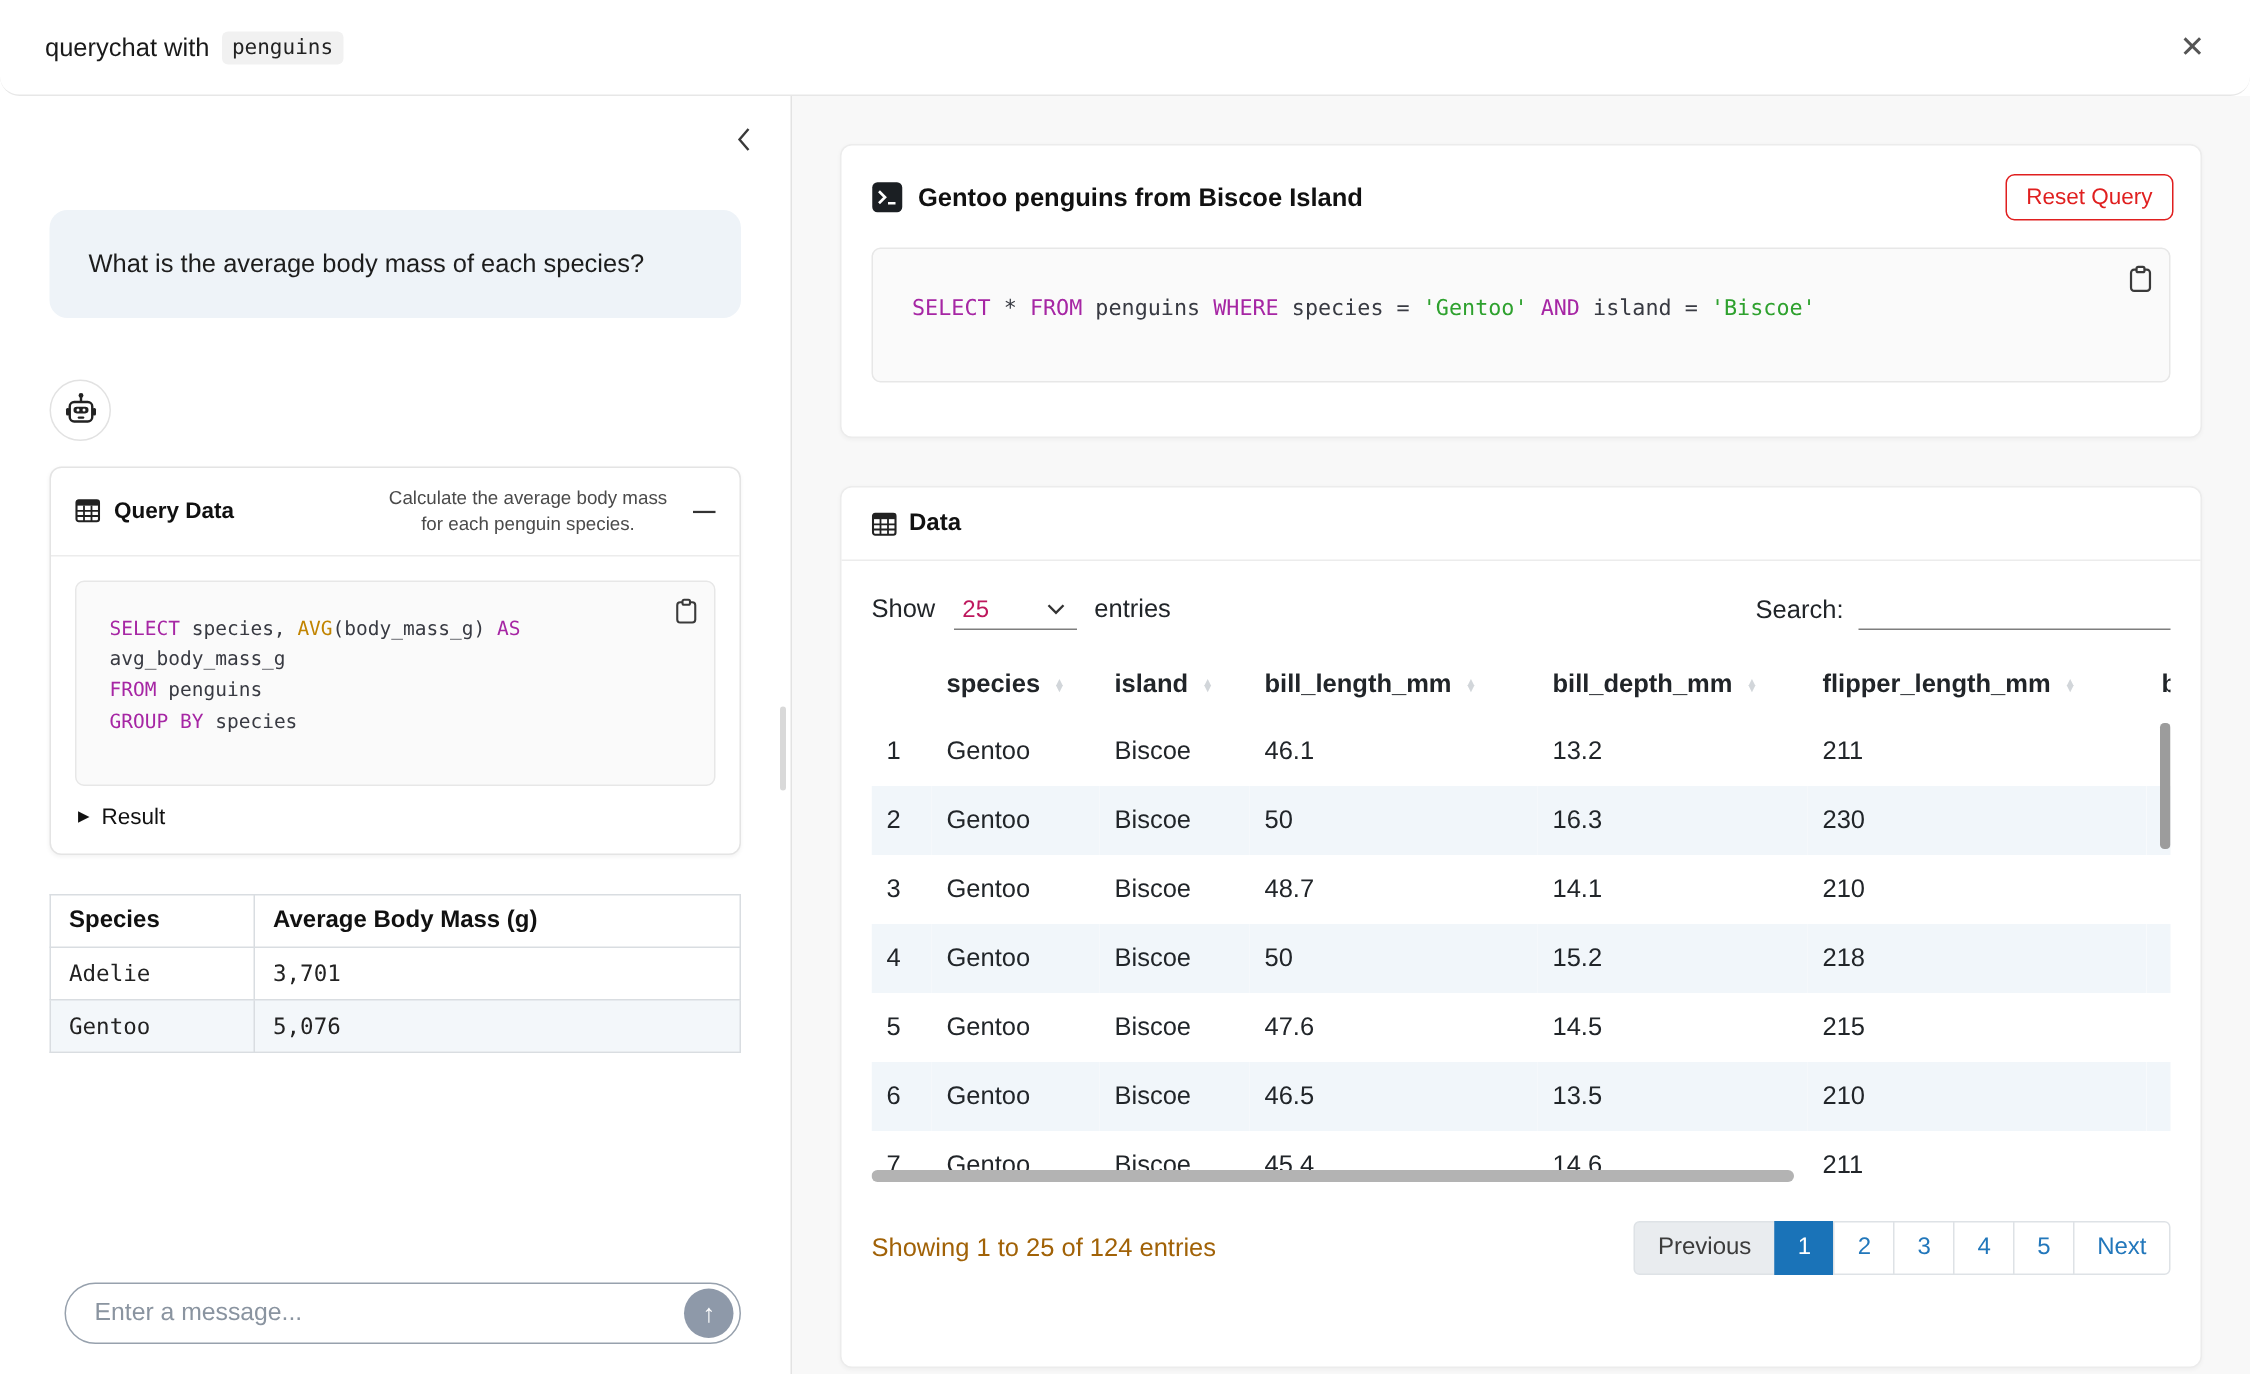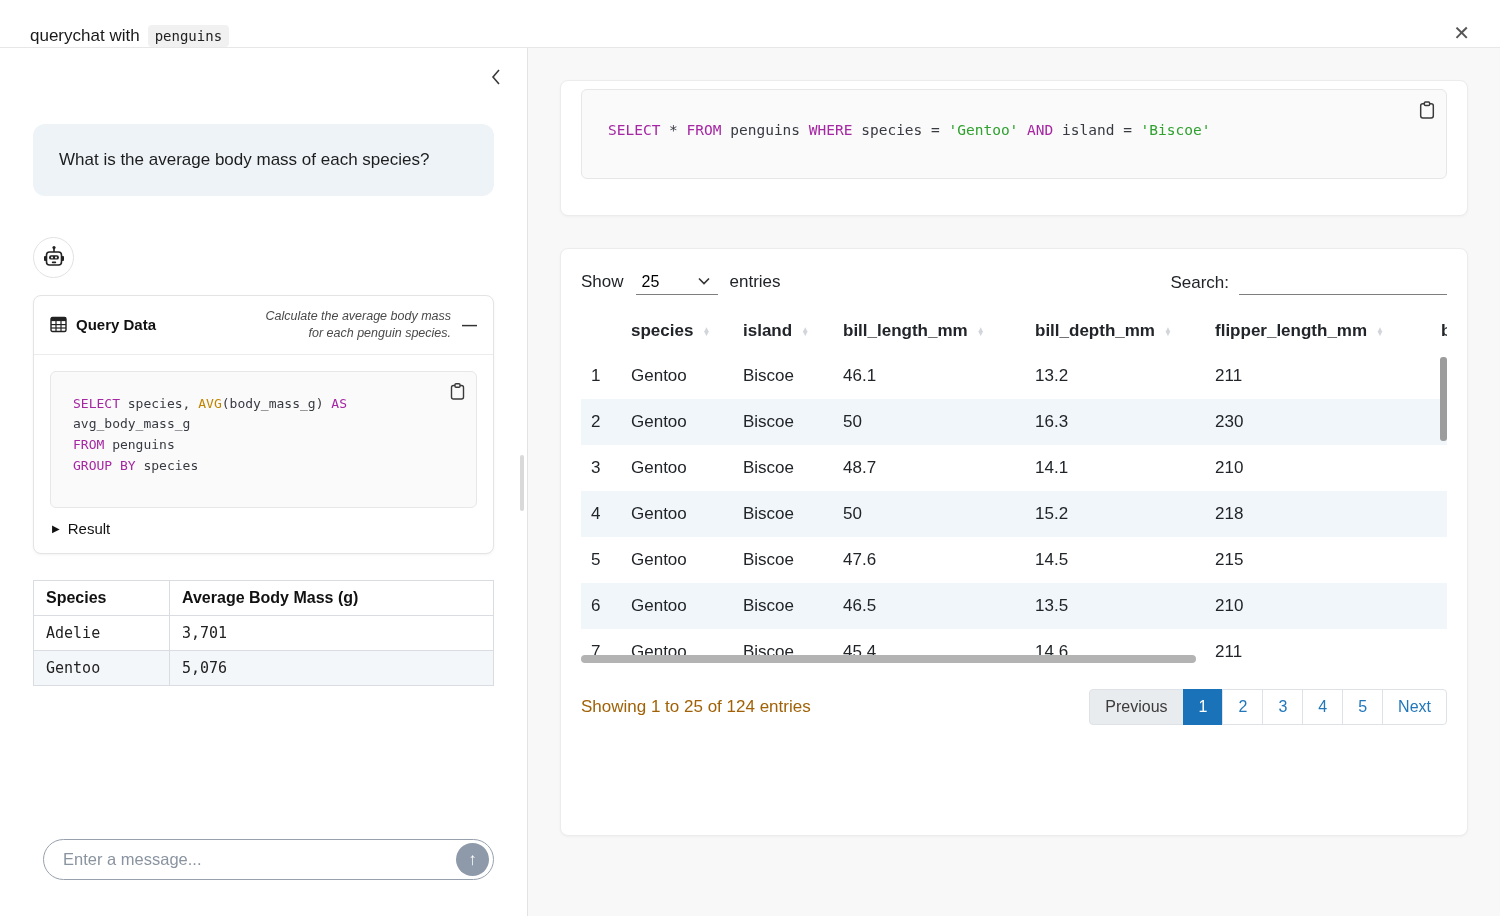--- a/index.html
+++ b/index.html
@@ -1,21 +1,21 @@
 <!DOCTYPE html>
 <html><head>
 <meta charset="utf-8">
 <style>
   * { margin:0; padding:0; box-sizing:border-box; }
   html,body { width:1500px; height:916px; overflow:hidden; background:#fff;
     font-family:"Liberation Sans","DejaVu Sans",sans-serif; color:#212529; }
 
   
-  .topbar { height:48px; display:flex; align-items:flex-end; padding:0 22px 0 30px;
-    border-bottom:1px solid #e7e7e7; background:#fff; }
+  .topbar { height:64px; display:flex; align-items:center; padding:0 22px 0 30px;
+    border-bottom:1px solid #e7e7e7; background:#fff;border-radius:13px; }
   .topbar-title { font-size:17px; color:#1a1a1a; display:flex; align-items:center; gap:8px; }
   .topbar-title code { font-family:"DejaVu Sans Mono","Liberation Mono",monospace;
     font-size:14px; background:#f1f1f1; padding:3px 7px; border-radius:4px; color:#222; }
   .close-x { margin-left:auto; font-size:20px; color:#555; cursor:pointer; line-height:1;
     padding:4px 8px; }
 
   
   .layout { display:flex; height:868px; }
   .sidebar { width:528px; background:#fff; border-right:1px solid #e3e3e3;
     position:relative; flex-shrink:0; }
@@ -29,22 +29,22 @@
     padding:21px 26px; font-size:17px; line-height:1.75; color:#1d1d1d; }
   .assistant-row { display:flex; gap:17px; margin:41px 33px 0 33px;flex-direction:column; }
   .bot-avatar { width:41px; height:41px; border-radius:50%; border:1px solid #e2e2e2;
     background:#fff; display:flex; align-items:center; justify-content:center; flex-shrink:0; }
   .assistant-col { flex:1; min-width:0; }
   .tool-card { background:#fff; border:1px solid #e4e4e4; border-radius:8px;
     box-shadow:0 1px 3px rgba(0,0,0,0.05); }
   .tool-card-header { display:flex; align-items:center; padding:12px 14px 12px 16px;
     border-bottom:1px solid #ececec; gap:9px; }
   .tool-card-title { font-weight:bold; font-size:15px; color:#111; white-space:nowrap; }
-  .tool-card-sub { margin-left:auto; font-style:italic; font-size:12.5px; color:#4a4a4a;
-    text-align:right; width:198px; line-height:1.35; }
+  .tool-card-sub { margin-left:auto; font-size:12.5px; color:#4a4a4a;
+    text-align:center; width:198px; line-height:1.35; }
   .tool-card-min { color:#333; font-size:15px; font-weight:bold; cursor:pointer; padding:0 2px; }
   .tool-card-body { padding:16px 16px 6px 16px; }
   .codeblock { background:#fafafa; border:1px solid #e7e7e7; border-radius:6px;
     position:relative; }
   .codeblock.chat { padding:22px 18px 30px 22px; font-size:13px; line-height:1.6; }
   .copy-btn { position:absolute; top:10px; right:10px; cursor:pointer; color:#3a3a3a; }
   .code-line { white-space:pre; font-family:"DejaVu Sans Mono","Liberation Mono",monospace;
     color:#383a42; }
   .tok-kw { color:#a626a4; }
   .tok-fn { color:#c18401; }
@@ -84,21 +84,21 @@
   .codeblock.main { margin:8px 20px 36px 20px; padding:32px 24px 40px 26px; font-size:14.5px; }
 
   .data-card { margin-top:32px; height:588px; position:relative; }
   .data-card-header { display:flex; align-items:center; gap:8px; padding:15px 20px;
     border-bottom:1px solid #ececec; }
   .data-card-title { font-weight:bold; font-size:16px; color:#111; }
   .dt-controls { display:flex; align-items:center; padding:22px 20px 0 20px; }
   .dt-length { display:flex; align-items:baseline; gap:12px; font-size:17px; color:#212529; }
   .dt-select-wrap { position:relative; }
   .dt-select { appearance:none; -webkit-appearance:none; border:none;
-    border-bottom:1px solid #7e7e7e; background:transparent; font-size:16px; color:#000000;
+    border-bottom:1px solid #7e7e7e; background:transparent; font-size:16px; color:#be185d;
     padding:2px 30px 4px 6px; width:82px; outline:none;
     font-family:"Liberation Sans","DejaVu Sans",sans-serif; cursor:pointer; }
   .dt-select-caret { position:absolute; right:8px; top:6px; pointer-events:none; color:#333; }
   .dt-search { margin-left:auto; display:flex; align-items:baseline; gap:10px; font-size:17px; }
   .dt-search input { border:none; border-bottom:1px solid #7e7e7e; width:208px; outline:none;
     font-size:16px; padding:2px 4px; background:transparent;
     font-family:"Liberation Sans","DejaVu Sans",sans-serif; }
 
   .dt-table-wrap { margin:14px 20px 0 20px; height:360px; overflow:hidden; position:relative; }
   table.dt { border-collapse:collapse; width:100%; table-layout:fixed; }
@@ -235,34 +235,54 @@
       <input class="chat-input" placeholder="Enter a message..." style="">
       <button class="send-btn">
         <span>↑</span>
       </button>
     </div>
   </div>
 
   <div class="mainpane">
 
     <div class="card query-card">
+      <div class="query-card-header">
+        <svg width="21" height="21" viewBox="0 0 21 21">
+          <rect x="0.5" y="0.5" width="20" height="20" rx="3.5" fill="#1b1f23"></rect>
+          <polyline points="5,6.5 9,10.5 5,14.5" fill="none" stroke="#fff" stroke-width="1.8"></polyline>
+          <line x1="11" y1="14.5" x2="16" y2="14.5" stroke="#fff" stroke-width="1.8"></line>
+        </svg>
+        <span class="query-card-title">Gentoo penguins from Biscoe Island</span>
+        <button class="reset-btn">Reset Query</button>
+      </div>
       <div class="codeblock main">
         <span class="copy-btn">
           <svg width="18" height="20" viewBox="0 0 17 19">
             <rect x="2.5" y="3.5" width="12" height="13.5" rx="2" fill="none" stroke="#3a3a3a" stroke-width="1.4"></rect>
             <rect x="6" y="1.8" width="5" height="3.4" rx="1" fill="#fafafa" stroke="#3a3a3a" stroke-width="1.4"></rect>
           </svg>
         </span>
         <div>
             <div class="code-line"><span class="tok-kw">SELECT</span><span> * </span><span class="tok-kw">FROM</span><span> penguins </span><span class="tok-kw">WHERE</span><span> species = </span><span class="tok-str">'Gentoo'</span><span> </span><span class="tok-kw">AND</span><span> island = </span><span class="tok-str">'Biscoe'</span></div>
           </div>
       </div>
     </div>
 
     <div class="card data-card">
+      <div class="data-card-header">
+        <svg width="17" height="17" viewBox="0 0 17 17">
+          <rect x="1" y="1.5" width="15" height="14" rx="1.5" fill="none" stroke="#222" stroke-width="1.4"></rect>
+          <rect x="1" y="1.5" width="15" height="3.6" fill="#222"></rect>
+          <line x1="6" y1="5" x2="6" y2="15.5" stroke="#222" stroke-width="1.2"></line>
+          <line x1="11" y1="5" x2="11" y2="15.5" stroke="#222" stroke-width="1.2"></line>
+          <line x1="1" y1="8.6" x2="16" y2="8.6" stroke="#222" stroke-width="1.2"></line>
+          <line x1="1" y1="12" x2="16" y2="12" stroke="#222" stroke-width="1.2"></line>
+        </svg>
+        <span class="data-card-title">Data</span>
+      </div>
 
       <div class="dt-controls">
         <div class="dt-length">
           <span>Show</span>
           <span class="dt-select-wrap">
             <select class="dt-select">
               <option>25</option>
             </select>
             <span class="dt-select-caret">
               <svg width="12" height="8" viewBox="0 0 12 8">

